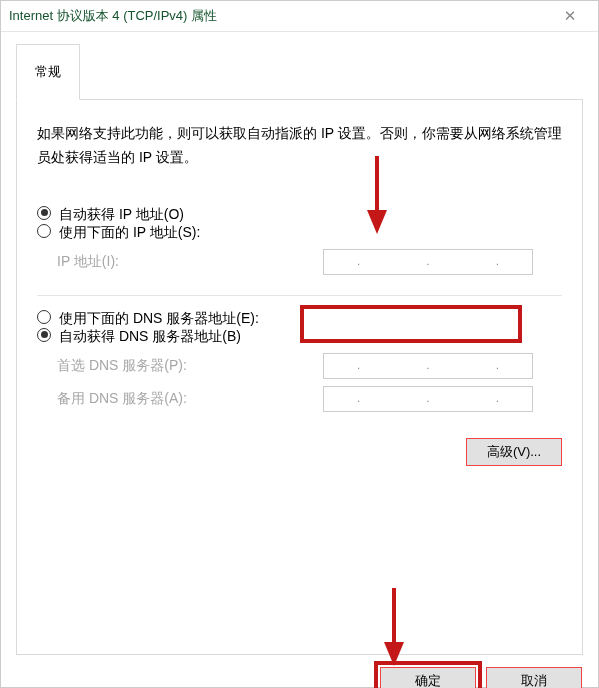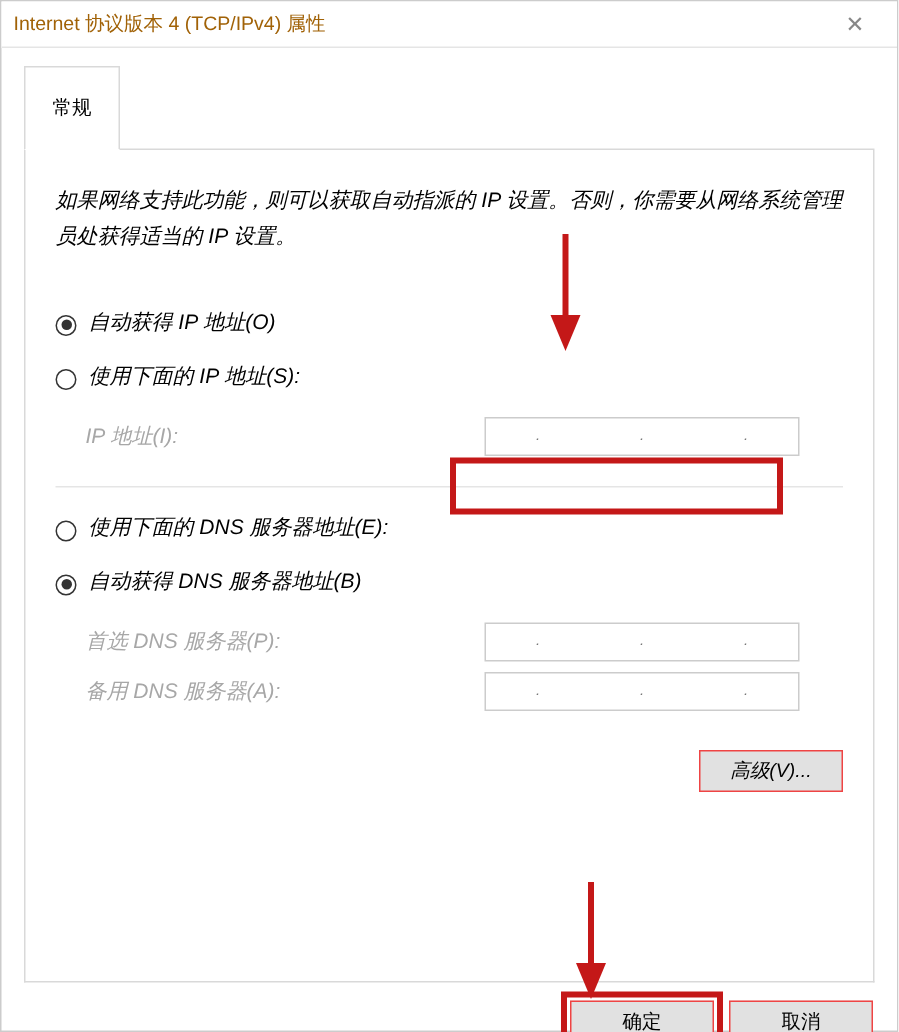--- a/index.html
+++ b/index.html
@@ -24,21 +24,21 @@
       height: 32px;
       background: #fff;
       display: flex;
       align-items: center;
       padding: 0 8px;
       border-bottom: 1px solid #e5e5e5;
     }
     .titlebar-title {
       flex: 1;
       font-size: 13px;
-      color: #a16207;
+      color: #14532d;
     }
     .close-btn {
       width: 40px;
       height: 30px;
       display: flex;
       align-items: center;
       justify-content: center;
       color: #888;
       font-size: 15px;
       cursor: pointer;
@@ -61,31 +61,30 @@
       margin-bottom: -1px;
       font-size: 13px;
       cursor: pointer;
     }
     .tab-body {
       border: 1px solid #d9d9d9;
       border-top: none;
       padding: 22px 20px 18px 20px;
       height: 555px;
       position: relative;
-      font-style: italic;
     }
     .desc {
       font-size: 14px;
       line-height: 1.7;
       margin-bottom: 36px;
     }
     .radio-row {
       display: flex;
-      align-items: flex-end;
-      margin: 18px 0;
+      align-items: flex-start;
+      margin: 0 0;
       font-size: 14px;
     }
     .radio {
       width: 14px;
       height: 14px;
       border: 1px solid #333;
       border-radius: 50%;
       margin-right: 8px;
       display: inline-flex;
       align-items: center;

